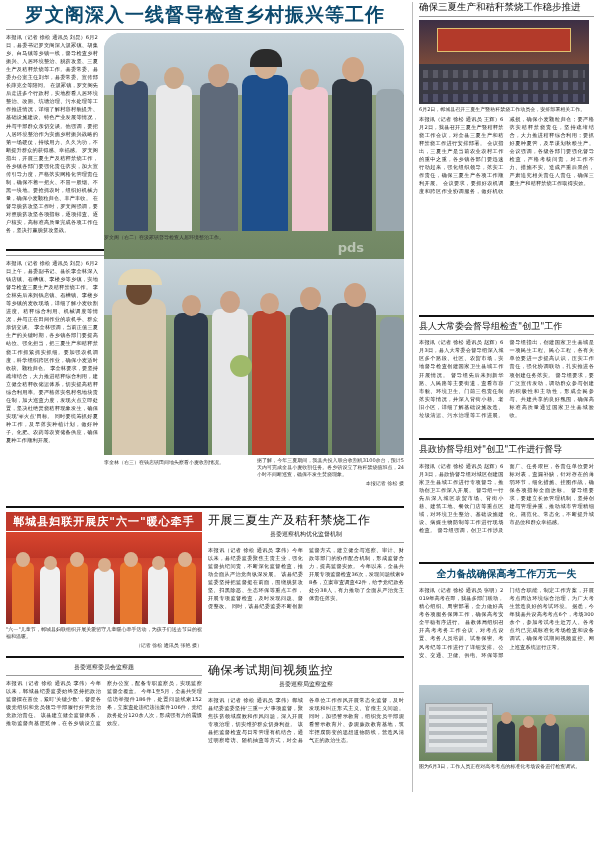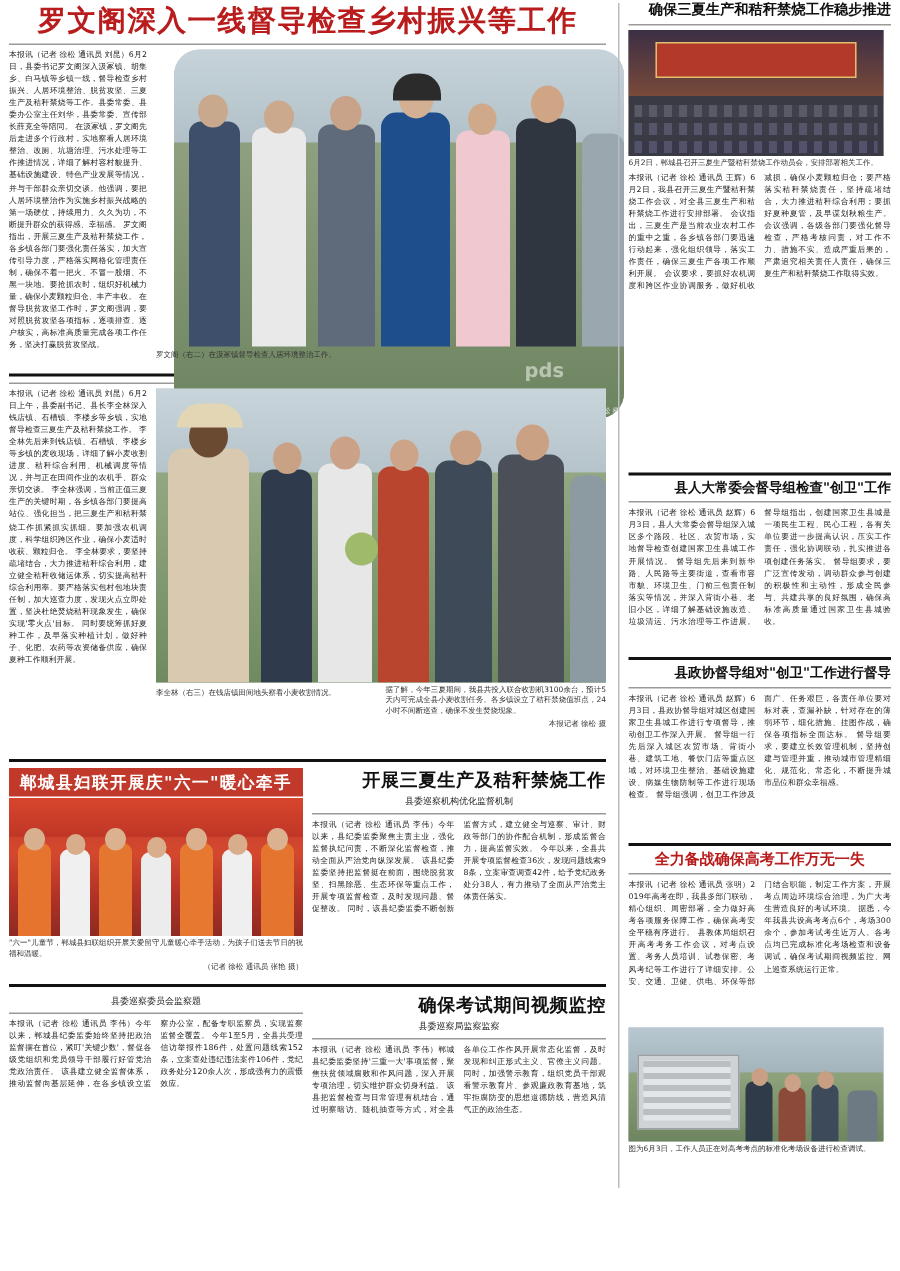--- a/index.html
+++ b/index.html
@@ -83,33 +83,33 @@
     position:absolute;left:0;top:0;width:398px;height:790px;
   }
   .col-right{
     position:absolute;right:0;top:0;width:182px;height:790px;
     border-left:1px solid #bbb;
     padding-left:6px;
     box-sizing:border-box;
   }
 
   .head-red{
-    color:#b91c1c;
+    color:#0c4a6e;
     font-family:"DejaVu Serif","Liberation Serif",serif;
     font-weight:bold;
     text-align:center;
     line-height:1.15;
   }
   .h1{font-size:19px;margin:2px 0 3px 0;letter-spacing:1px;}
   .h2{font-size:15px;margin:3px 0 3px 0;letter-spacing:1px;}
   .h3{font-size:12px;margin:2px 0 2px 0;letter-spacing:0.5px;}
   .h-black{
     color:#111;
     font-family:"DejaVu Serif","Liberation Serif",serif;
-    font-weight:bold;text-align:right;line-height:1.15;
+    font-weight:normal;text-align:left;line-height:1.15;
   }
   .subhead{
     font-size:6px;color:#222;text-align:center;margin:1px 0 2px 0;
     font-family:"DejaVu Serif","Liberation Serif",serif;
   }
   .rule-thin{border-top:1px solid #999;margin:3px 0;}
   .rule-thick{border-top:2px solid #111;margin:4px 0;}
 
   .bodytext{
     font-size:5.2px;
@@ -163,21 +163,21 @@
       <div style="position:relative;height:212px;">
 
         <div class="bodytext" style="position:absolute;left:0;top:0;width:92px;height:210px;overflow:hidden;">本报讯（记者 徐松 通讯员 刘昆）6月2日，县委书记罗文阁深入汲冢镇、胡集乡、白马镇等乡镇一线，督导检查乡村振兴、人居环境整治、脱贫攻坚、三夏生产及秸秆禁烧等工作。县委常委、县委办公室主任刘华，县委常委、宣传部长薛克全等陪同。
 
 在汲冢镇，罗文阁先后走进多个行政村，实地察看人居环境整治、改厕、坑塘治理、污水处理等工作推进情况，详细了解村容村貌提升、基础设施建设、特色产业发展等情况，并与干部群众亲切交谈。他强调，要把人居环境整治作为实施乡村振兴战略的第一场硬仗，持续用力、久久为功，不断提升群众的获得感、幸福感。
 
 罗文阁指出，开展三夏生产及秸秆禁烧工作，各乡镇各部门要强化责任落实，加大宣传引导力度，严格落实网格化管理责任制，确保不着一把火、不冒一股烟、不黑一块地。要抢抓农时，组织好机械力量，确保小麦颗粒归仓、丰产丰收。
 
 在督导脱贫攻坚工作时，罗文阁强调，要对照脱贫攻坚各项指标，逐项排查、逐户核实，高标准高质量完成各项工作任务，坚决打赢脱贫攻坚战。</div>
 
-        <div class="photo ph-group" style="position:absolute;left:110px;top:0;width:300px;height:246px;border-radius:17px;">
+        <div class="photo ph-group" style="position:absolute;left:98px;top:0;width:300px;height:246px;border-radius:17px;">
           <div style="position:absolute;left:0;top:0;right:0;height:62px;background:linear-gradient(#c6d3da,#b2c0c8);"></div>
           <div style="position:absolute;left:0;top:62px;right:0;bottom:0;background:linear-gradient(#8fa07f,#6d8460);"></div>
           <div style="position:absolute;left:10px;top:48px;width:34px;height:150px;background:#3d4f6b;border-radius:8px 8px 0 0;"></div>
           <div style="position:absolute;left:16px;top:30px;width:20px;height:22px;background:#c9a98e;border-radius:50%;"></div>
           <div style="position:absolute;left:52px;top:52px;width:36px;height:146px;background:#e9e9ea;border-radius:8px 8px 0 0;"></div>
           <div style="position:absolute;left:60px;top:34px;width:20px;height:22px;background:#caa98c;border-radius:50%;"></div>
           <div style="position:absolute;left:96px;top:50px;width:38px;height:148px;background:#5f6a7a;border-radius:8px 8px 0 0;"></div>
           <div style="position:absolute;left:104px;top:31px;width:21px;height:23px;background:#c8a389;border-radius:50%;"></div>
           <div style="position:absolute;left:138px;top:42px;width:46px;height:156px;background:#1e4f8c;border-radius:10px 10px 0 0;"></div>
           <div style="position:absolute;left:150px;top:20px;width:23px;height:26px;background:#d3b093;border-radius:50%;"></div>

